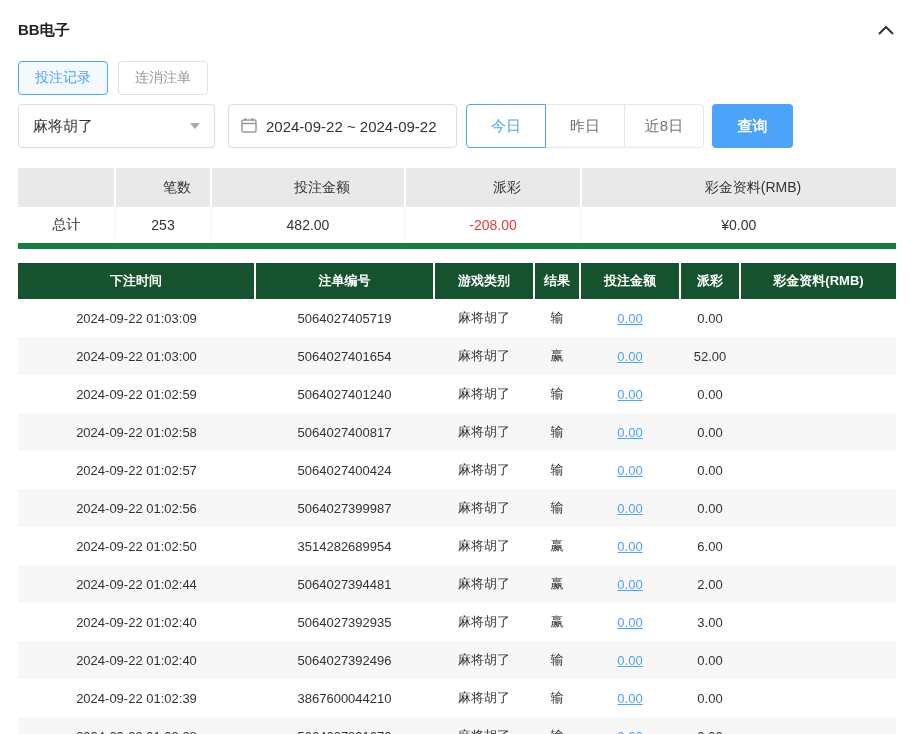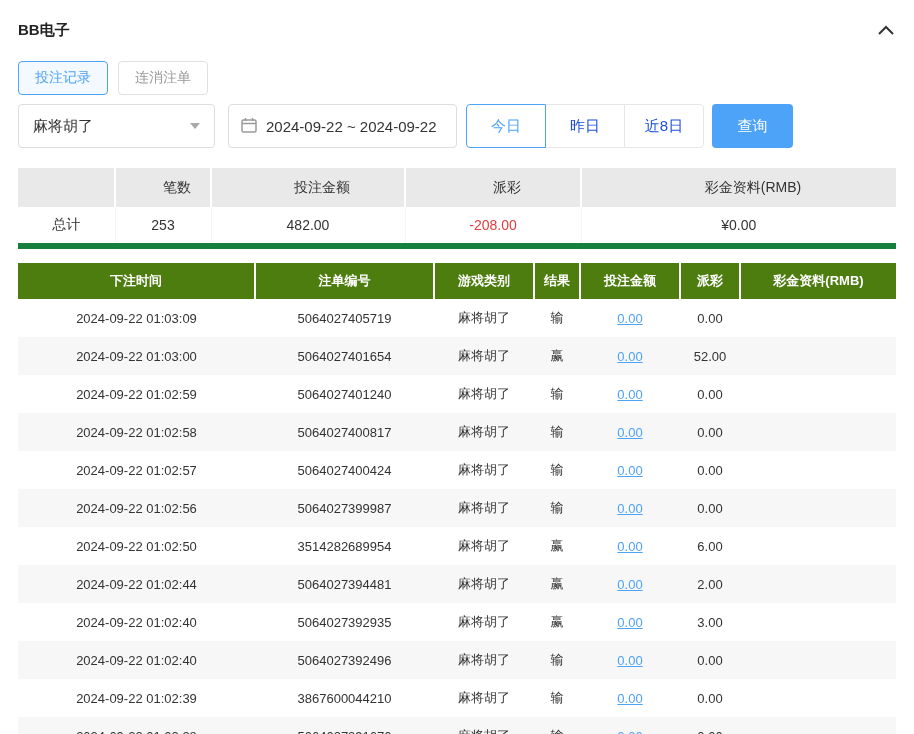--- a/index.html
+++ b/index.html
@@ -19,42 +19,42 @@
   .tab.active { border-color: #4da3f7; color: #4da3f7; background: #f3f9ff; }
 
   
   .filters { margin-top: 9px; display: flex; align-items: center; }
   .select { width: 197px; height: 44px; border: 1px solid #ddd; border-radius: 4px; display: flex;
             align-items: center; justify-content: space-between; padding: 0 14px; font-size: 15px; cursor: pointer; }
   .caret { width: 0; height: 0; border-left: 5px solid transparent; border-right: 5px solid transparent; border-top: 6px solid #a9a9a9; }
   .datepicker { margin-left: 13px; height: 44px; border: 1px solid #ddd; border-radius: 4px; display: flex;
                 align-items: center; padding: 0 12px; gap: 9px; font-size: 15px; cursor: pointer; min-width: 229px; }
   .btn-group { margin-left: 9px; display: flex; }
-  .qbtn { width: 80px; height: 44px; background: #fff; border: 1px solid #e6e6e6; color: #1d4ed8;
+  .qbtn { width: 80px; height: 44px; background: #fff; border: 1px solid #e6e6e6; color: #737373;
           font-size: 15px; margin-left: -1px; cursor: pointer; font-family: inherit; position: relative; }
   .qbtn:first-child { margin-left: 0; border-radius: 4px 0 0 4px; }
   .qbtn:last-child { border-radius: 0 4px 4px 0; }
   .qbtn.active { border-color: #4da3f7; color: #4da3f7; z-index: 1; }
   .search-btn { margin-left: 8px; width: 81px; height: 44px; background: #4da3f7; color: #fff; border: none;
-                border-radius: 4px; font-size: 15px; cursor: pointer; font-family: inherit; }
+                border-radius: 4px; font-size: 15px; cursor: pointer; font-family: inherit; font-weight: bold; }
 
   
   table { border-collapse: collapse; width: 878px; table-layout: fixed; }
   .summary { margin-top: 20px; }
   .summary thead th { background: #e9e9e9; height: 39px; font-weight: normal; font-size: 14px; color: #333;
                       text-align: center; border-left: 2px solid #fff; padding-left: 28px; }
   .summary thead th:first-child { border-left: none; }
   .summary tbody td { height: 39px; background: #fff; text-align: center; font-size: 14px; color: #333;
                       border-bottom: 6px solid #15803d; border-left: 1px solid #f5f5f5; }
   .summary tbody td:first-child { border-left: none; }
   .summary tbody td.negative { color: #e23c3c; }
 
   
   .bet-table { margin-top: 14px; }
-  .bet-table thead th { background: #4d7c0f; color: #fff; font-weight: bold; font-size: 13px; height: 36px;
+  .bet-table thead th { background: #14532d; color: #fff; font-weight: bold; font-size: 13px; height: 36px;
                         text-align: center; border-left: 2px solid #fff; }
   .bet-table thead th:first-child { border-left: none; }
   .bet-table tbody td { height: 38px; text-align: center; font-size: 13px; color: #333; }
   .bet-table tbody tr:nth-child(even) td { background: #f7f7f7; }
   .bet-link { color: #4da3f7; text-decoration: underline; cursor: pointer; }
 </style>
 </head>
 <body>
 
 <div class="page">

